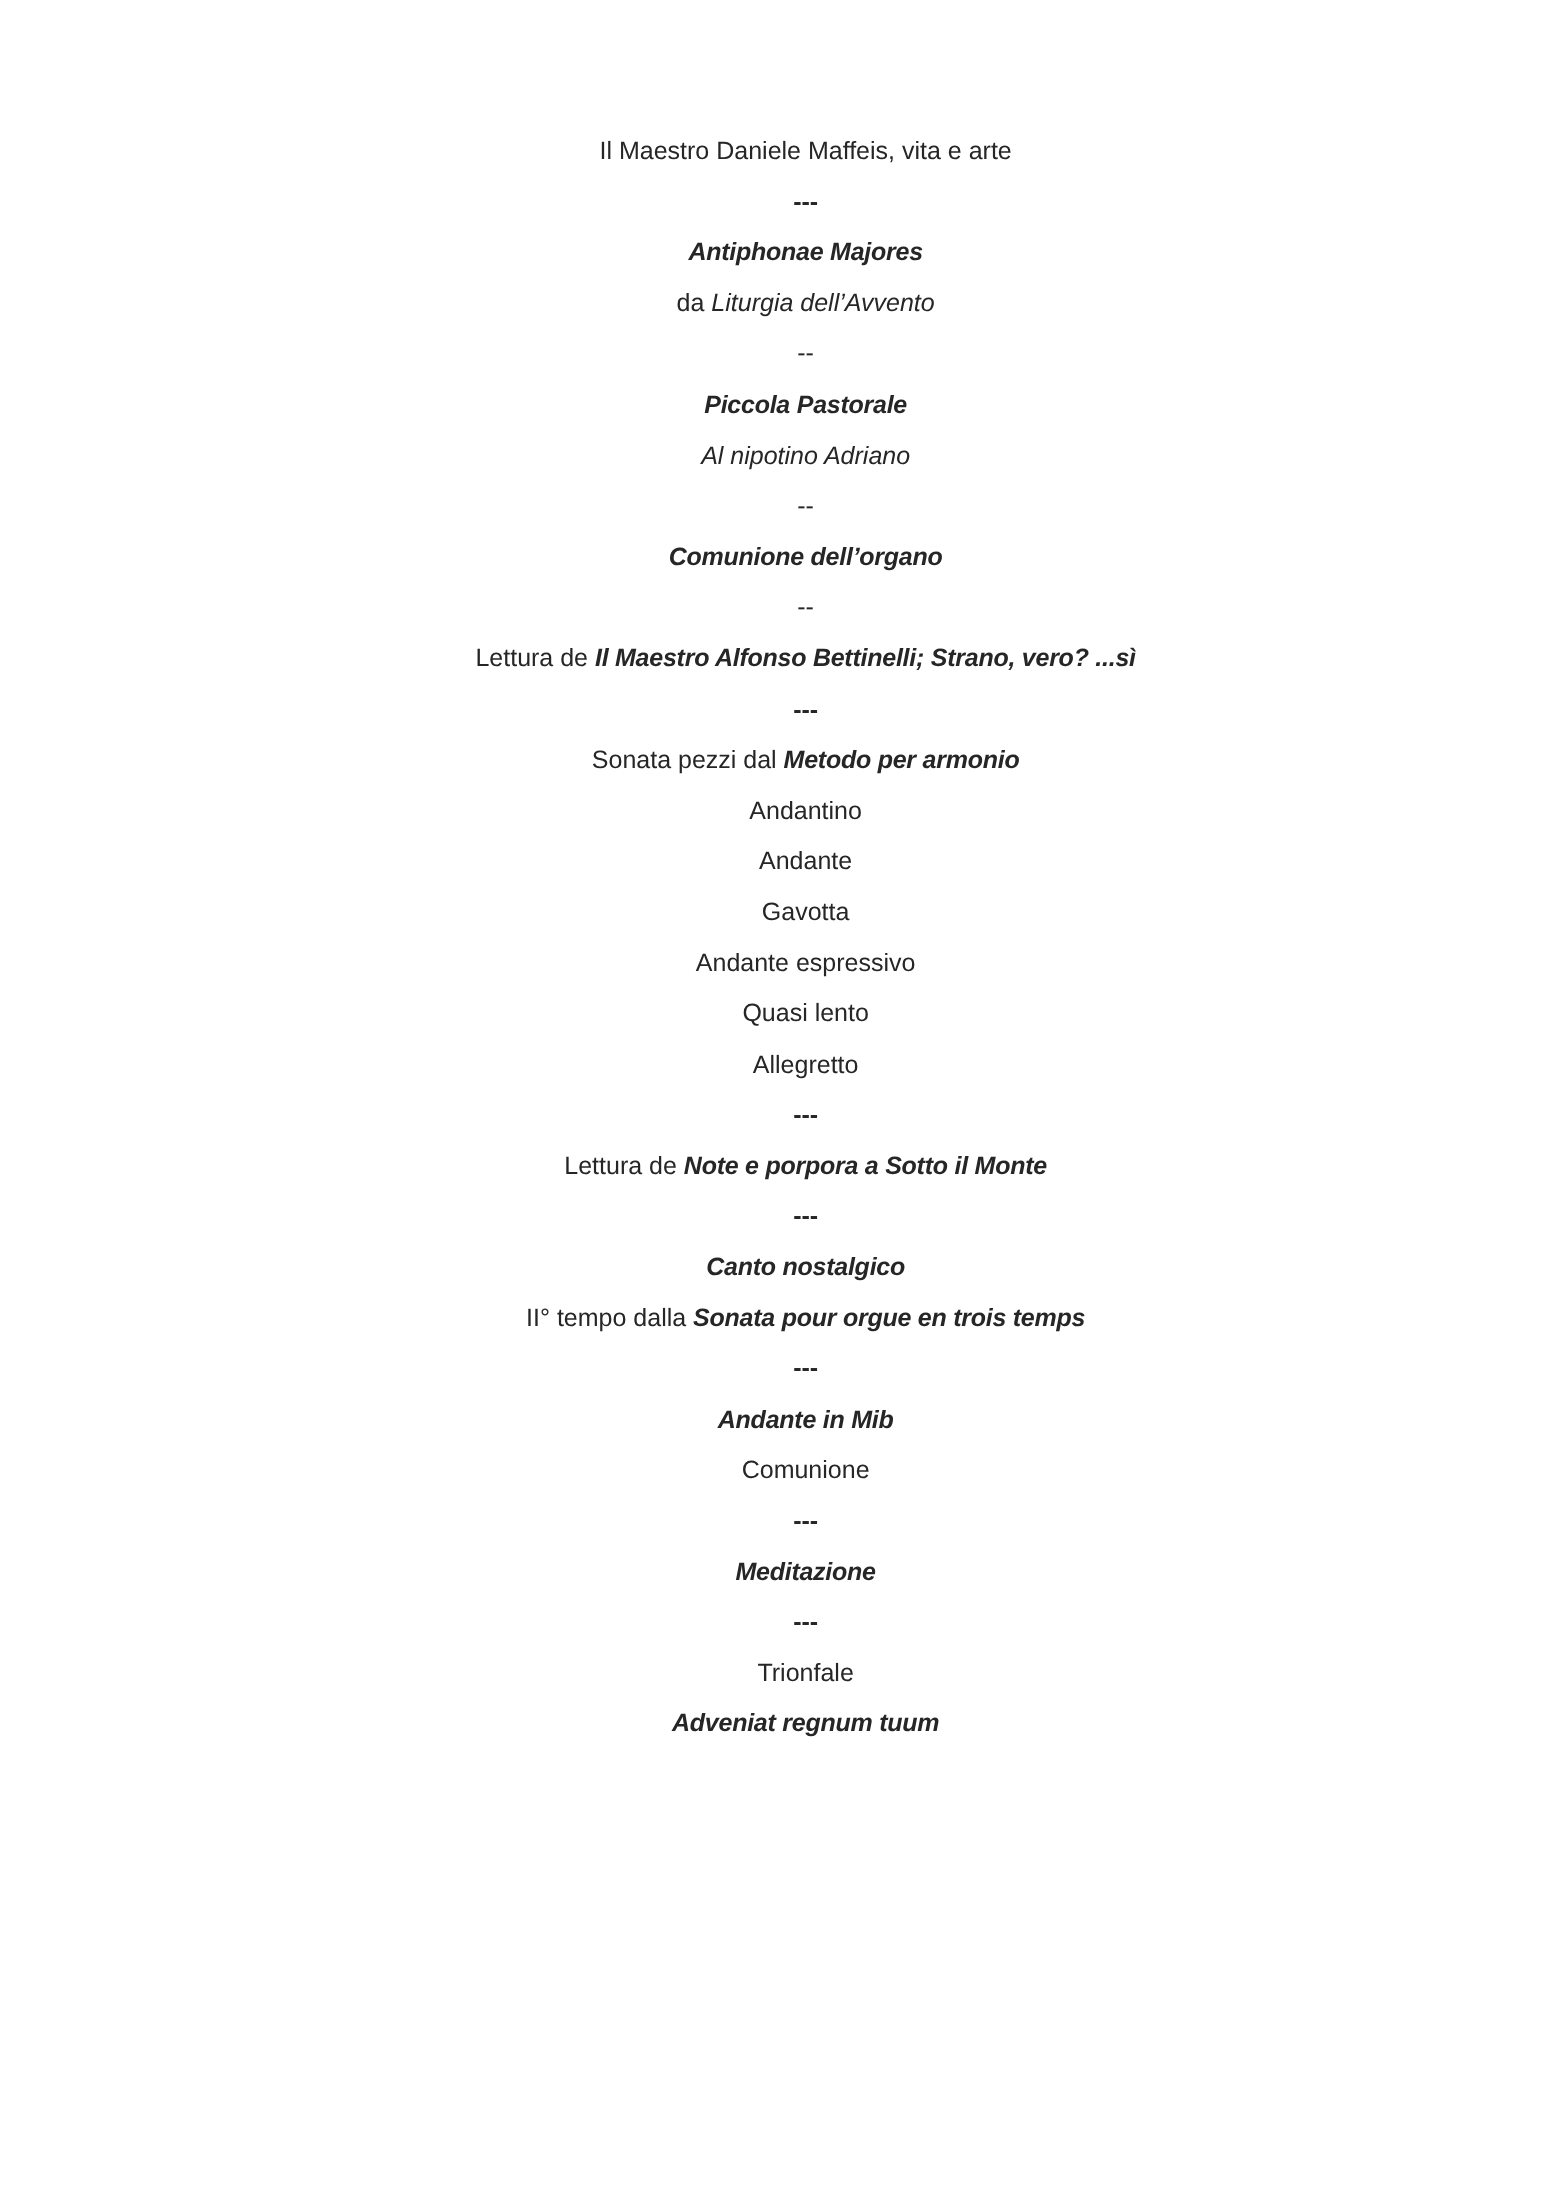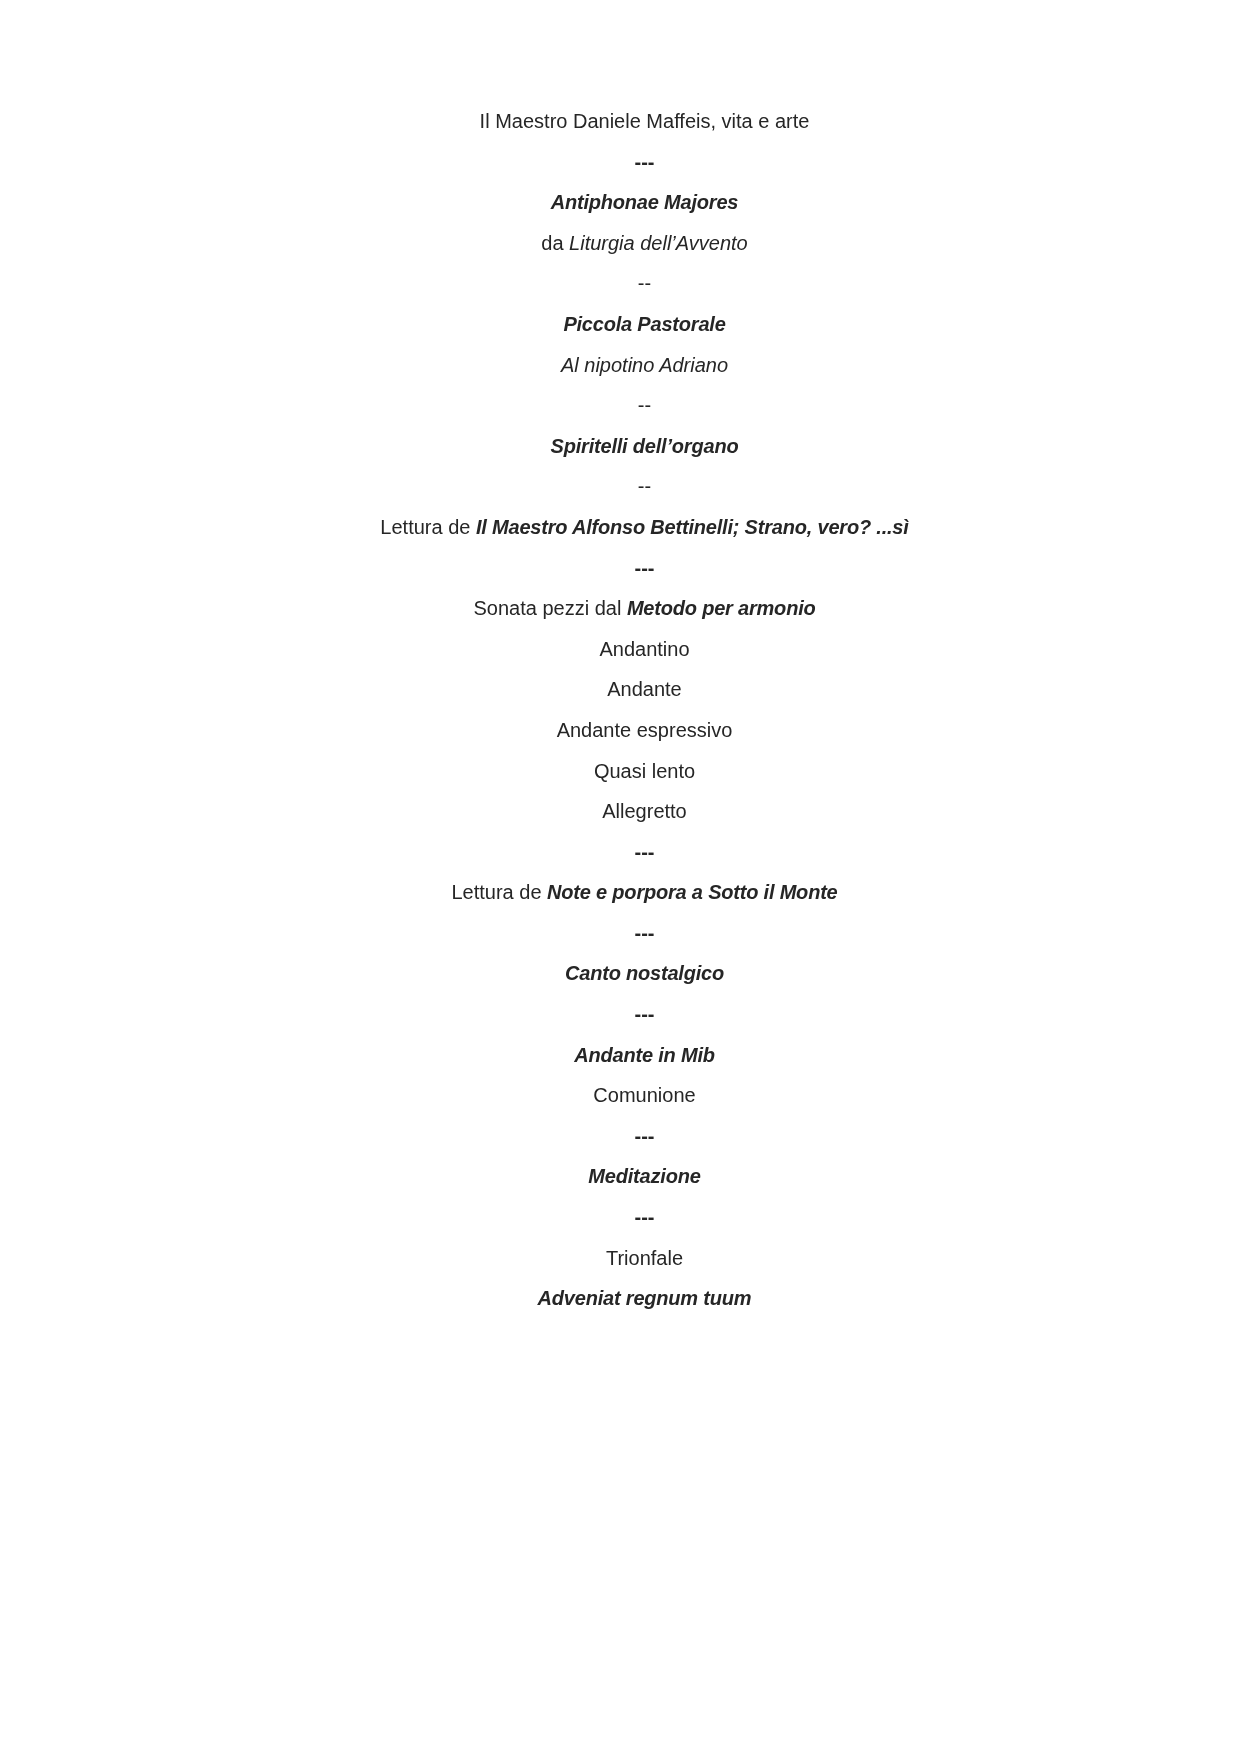--- a/index.html
+++ b/index.html
@@ -34,34 +34,36 @@
 
 <div class="program">
   <p class="line"><span class="r">Il Maestro Daniele Maffeis, vita e arte</span></p>
   <p class="line"><span class="b">---</span></p>
   <p class="line"><span class="bi">Antiphonae Majores</span></p>
   <p class="line"><span class="r">da </span><span class="i">Liturgia dell’Avvento</span></p>
   <p class="line"><span class="r">--</span></p>
   <p class="line"><span class="bi">Piccola Pastorale</span></p>
   <p class="line"><span class="i">Al nipotino Adriano</span></p>
   <p class="line"><span class="r">--</span></p>
-  <p class="line"><span class="bi">Spiritelli dell’organo</span></p>
+  <p class="line"><span class="bi">Comunione dell’organo</span></p>
   <p class="line"><span class="r">--</span></p>
   <p class="line"><span class="r">Lettura de </span><span class="bi">Il Maestro Alfonso Bettinelli; Strano, vero? ...sì</span></p>
   <p class="line"><span class="b">---</span></p>
   <p class="line"><span class="r">Sonata pezzi dal </span><span class="bi">Metodo per armonio</span></p>
   <p class="line"><span class="r">Andantino</span></p>
   <p class="line"><span class="r">Andante</span></p>
+  <p class="line"><span class="r">Gavotta</span></p>
   <p class="line"><span class="r">Andante espressivo</span></p>
   <p class="line"><span class="r">Quasi lento</span></p>
   <p class="line"><span class="r">Allegretto</span></p>
   <p class="line"><span class="b">---</span></p>
   <p class="line"><span class="r">Lettura de </span><span class="bi">Note e porpora a Sotto il Monte</span></p>
   <p class="line"><span class="b">---</span></p>
   <p class="line"><span class="bi">Canto nostalgico</span></p>
+  <p class="line"><span class="r">II° tempo dalla </span><span class="bi">Sonata pour orgue en trois temps</span></p>
   <p class="line"><span class="b">---</span></p>
   <p class="line"><span class="bi">Andante in Mib</span></p>
   <p class="line"><span class="r">Comunione</span></p>
   <p class="line"><span class="b">---</span></p>
   <p class="line"><span class="bi">Meditazione</span></p>
   <p class="line"><span class="b">---</span></p>
   <p class="line"><span class="r">Trionfale</span></p>
   <p class="line"><span class="bi">Adveniat regnum tuum</span></p>
 </div>
 

